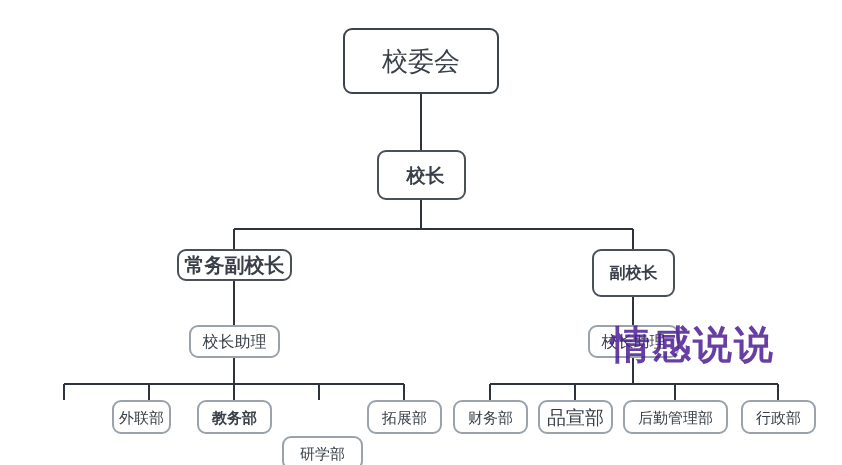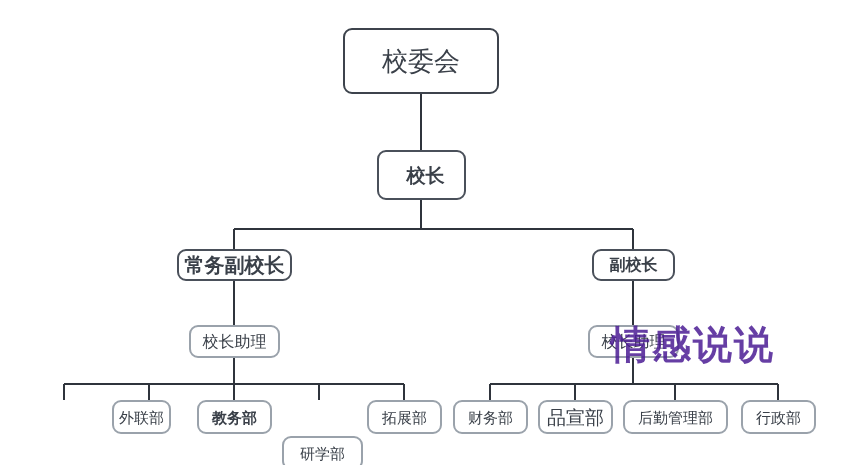--- a/index.html
+++ b/index.html
@@ -116,21 +116,21 @@
   </div>
 
   <div class="node lvl-mid bold" style="left:377px; top:150px; width:89px; height:50px; font-size:19px;padding-left:8px;">
     <span class="node-label">校长</span>
   </div>
 
   <div class="node lvl-mid bold" style="left:177px; top:249px; width:115px; height:32px; font-size:20px;">
     <span class="node-label">常务副校长</span>
   </div>
 
-  <div class="node lvl-mid bold" style="left:592px; top:249px; width:83px; height:32px; font-size:16px;">
+  <div class="node lvl-mid bold" style="left:592px; top:249px; width:83px; height:48px; font-size:16px;">
     <span class="node-label">副校长</span>
   </div>
 
   <div class="node lvl-light" style="left:189px; top:325px; width:91px; height:33px; font-size:16px;">
     <span class="node-label">校长助理</span>
   </div>
 
   <div class="node lvl-light" style="left:588px; top:325px; width:91px; height:33px; font-size:16px;">
     <span class="node-label">校长助理</span>
   </div>

